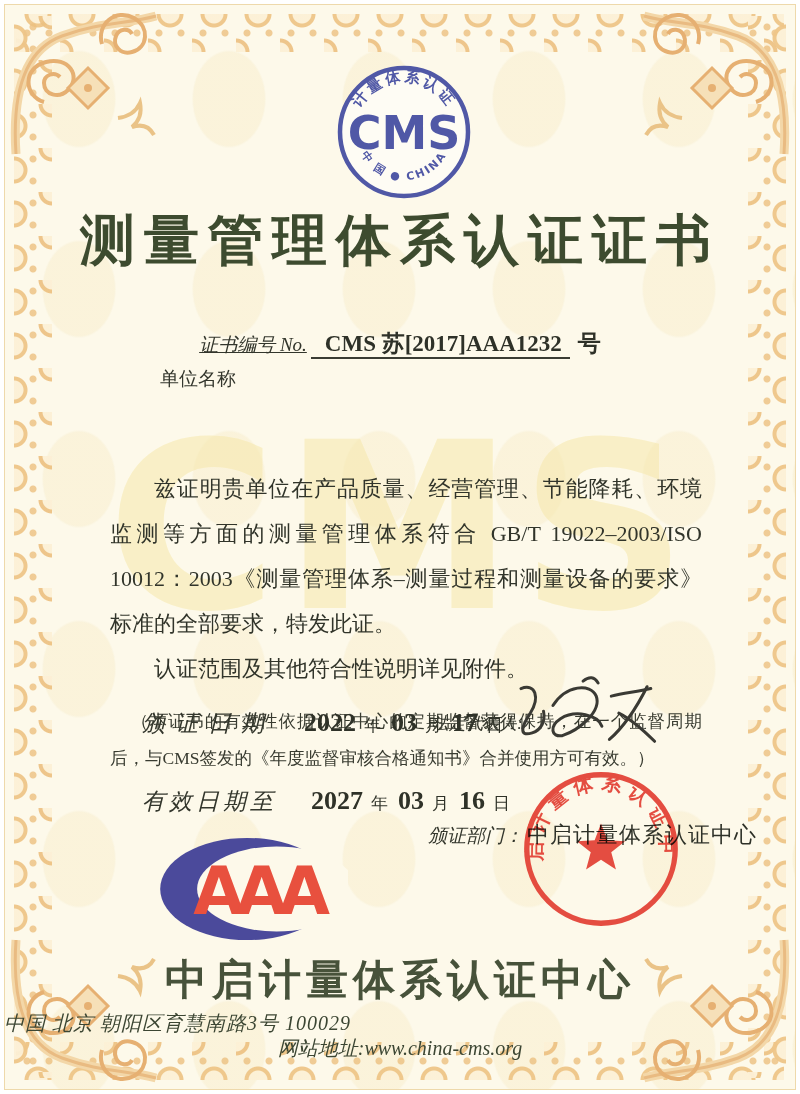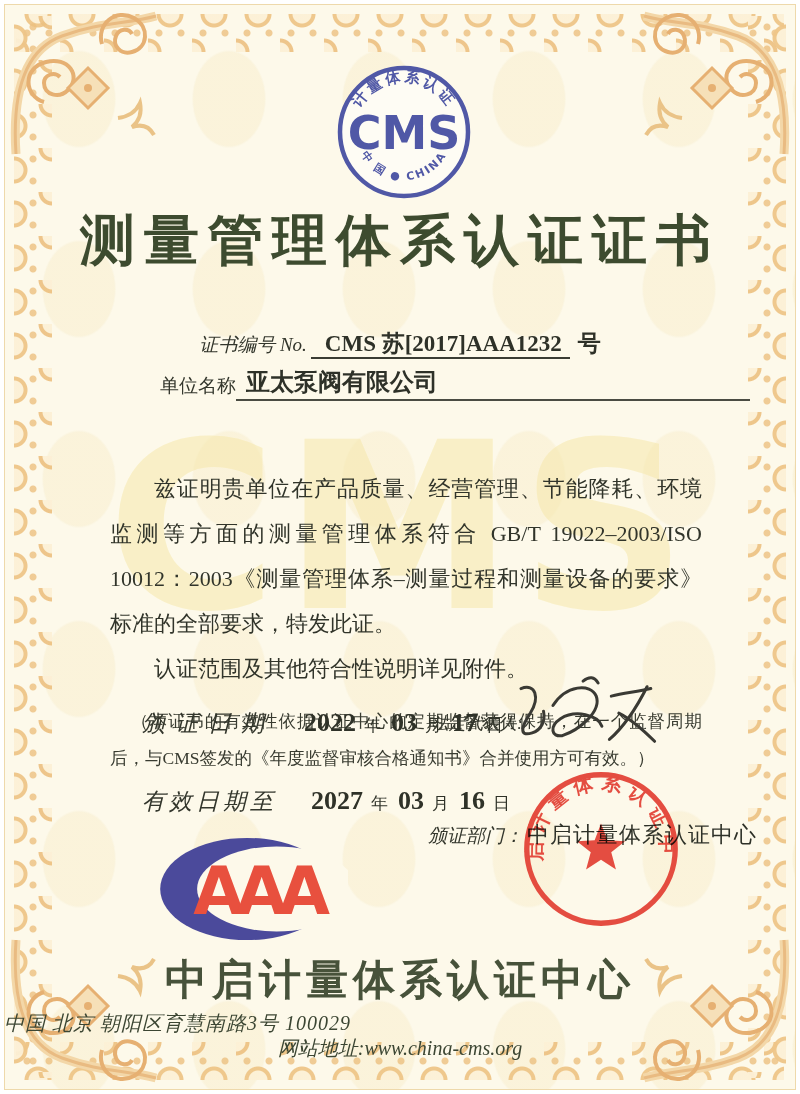--- a/index.html
+++ b/index.html
@@ -51,21 +51,21 @@
 
   .logo-cms { position:absolute; left:330px; top:58px; width:140px; height:140px; }
 
   .title {
     position:absolute; top:200px; left:0; width:100%;
     text-align:center; font-size:55px; font-weight:800;
     letter-spacing:9px; color:#3d4b2f; font-family:"Liberation Serif", serif;
   }
 
   .certno { position:absolute; top:324px; left:0; width:100%; text-align:center; white-space:nowrap; }
-  .certno .lbl { font-style:italic; font-size:19px; color:#33362c; }
+  .certno .lbl { font-style:italic; font-size:19px; color:#33362c;text-decoration:underline; }
   .certno .val { font-size:23px; font-weight:700; color:#2e3128; border-bottom:2px solid #3a3c33; padding:0 8px 1px 14px; }
   .certno .suf { font-size:23px; font-weight:700; color:#2e3128; margin-left:4px; }
 
   .fieldrow { position:absolute; left:108px; width:590px; display:flex; align-items:flex-end;margin-left:48px; }
   .fieldrow .flabel { font-size:19px; color:#33362c; white-space:nowrap; padding-bottom:2px; }
   .fieldrow .fvalue { flex:1; border-bottom:2px solid #4a4c42; padding:0 0 1px 10px; white-space:nowrap; }
   .row-name { top:362px; } .row-name .fvalue { font-size:24px; font-weight:600; color:#2e3128; }
   .row-addr { top:400px; } .row-addr .fvalue { font-size:26px; font-weight:700; color:#26291f; }
 
   .bodytext { position:absolute; top:462px; left:106px; width:592px; color:#31342a; }
@@ -167,21 +167,20 @@
     <div class="title">测量管理体系认证证书</div>
 
     <div class="certno">
       <span class="lbl">证书编号 No.</span>
       <span class="val">CMS 苏[2017]AAA1232</span>
       <span class="suf">号</span>
     </div>
 
     <div class="fieldrow row-name">
       <span class="flabel">单位名称</span>
-      <span class="fvalue">亚太泵阀有限公司</span>
     </div>
 
     <div class="bodytext">
       <p>兹证明贵单位在产品质量、经营管理、节能降耗、环境监测等方面的测量管理体系符合 GB/T 19022–2003/ISO 10012：2003《测量管理体系–测量过程和测量设备的要求》标准的全部要求，特发此证。</p>
       <p>认证范围及其他符合性说明详见附件。</p>
       <p class="note">（本证书的有效性依据认证中心的定期监督获得保持，在一个监督周期后，与CMS签发的《年度监督审核合格通知书》合并使用方可有效。）</p>
     </div>
 
     <div class="daterow row-issue">
       <span class="dlabel">颁证日期</span>

